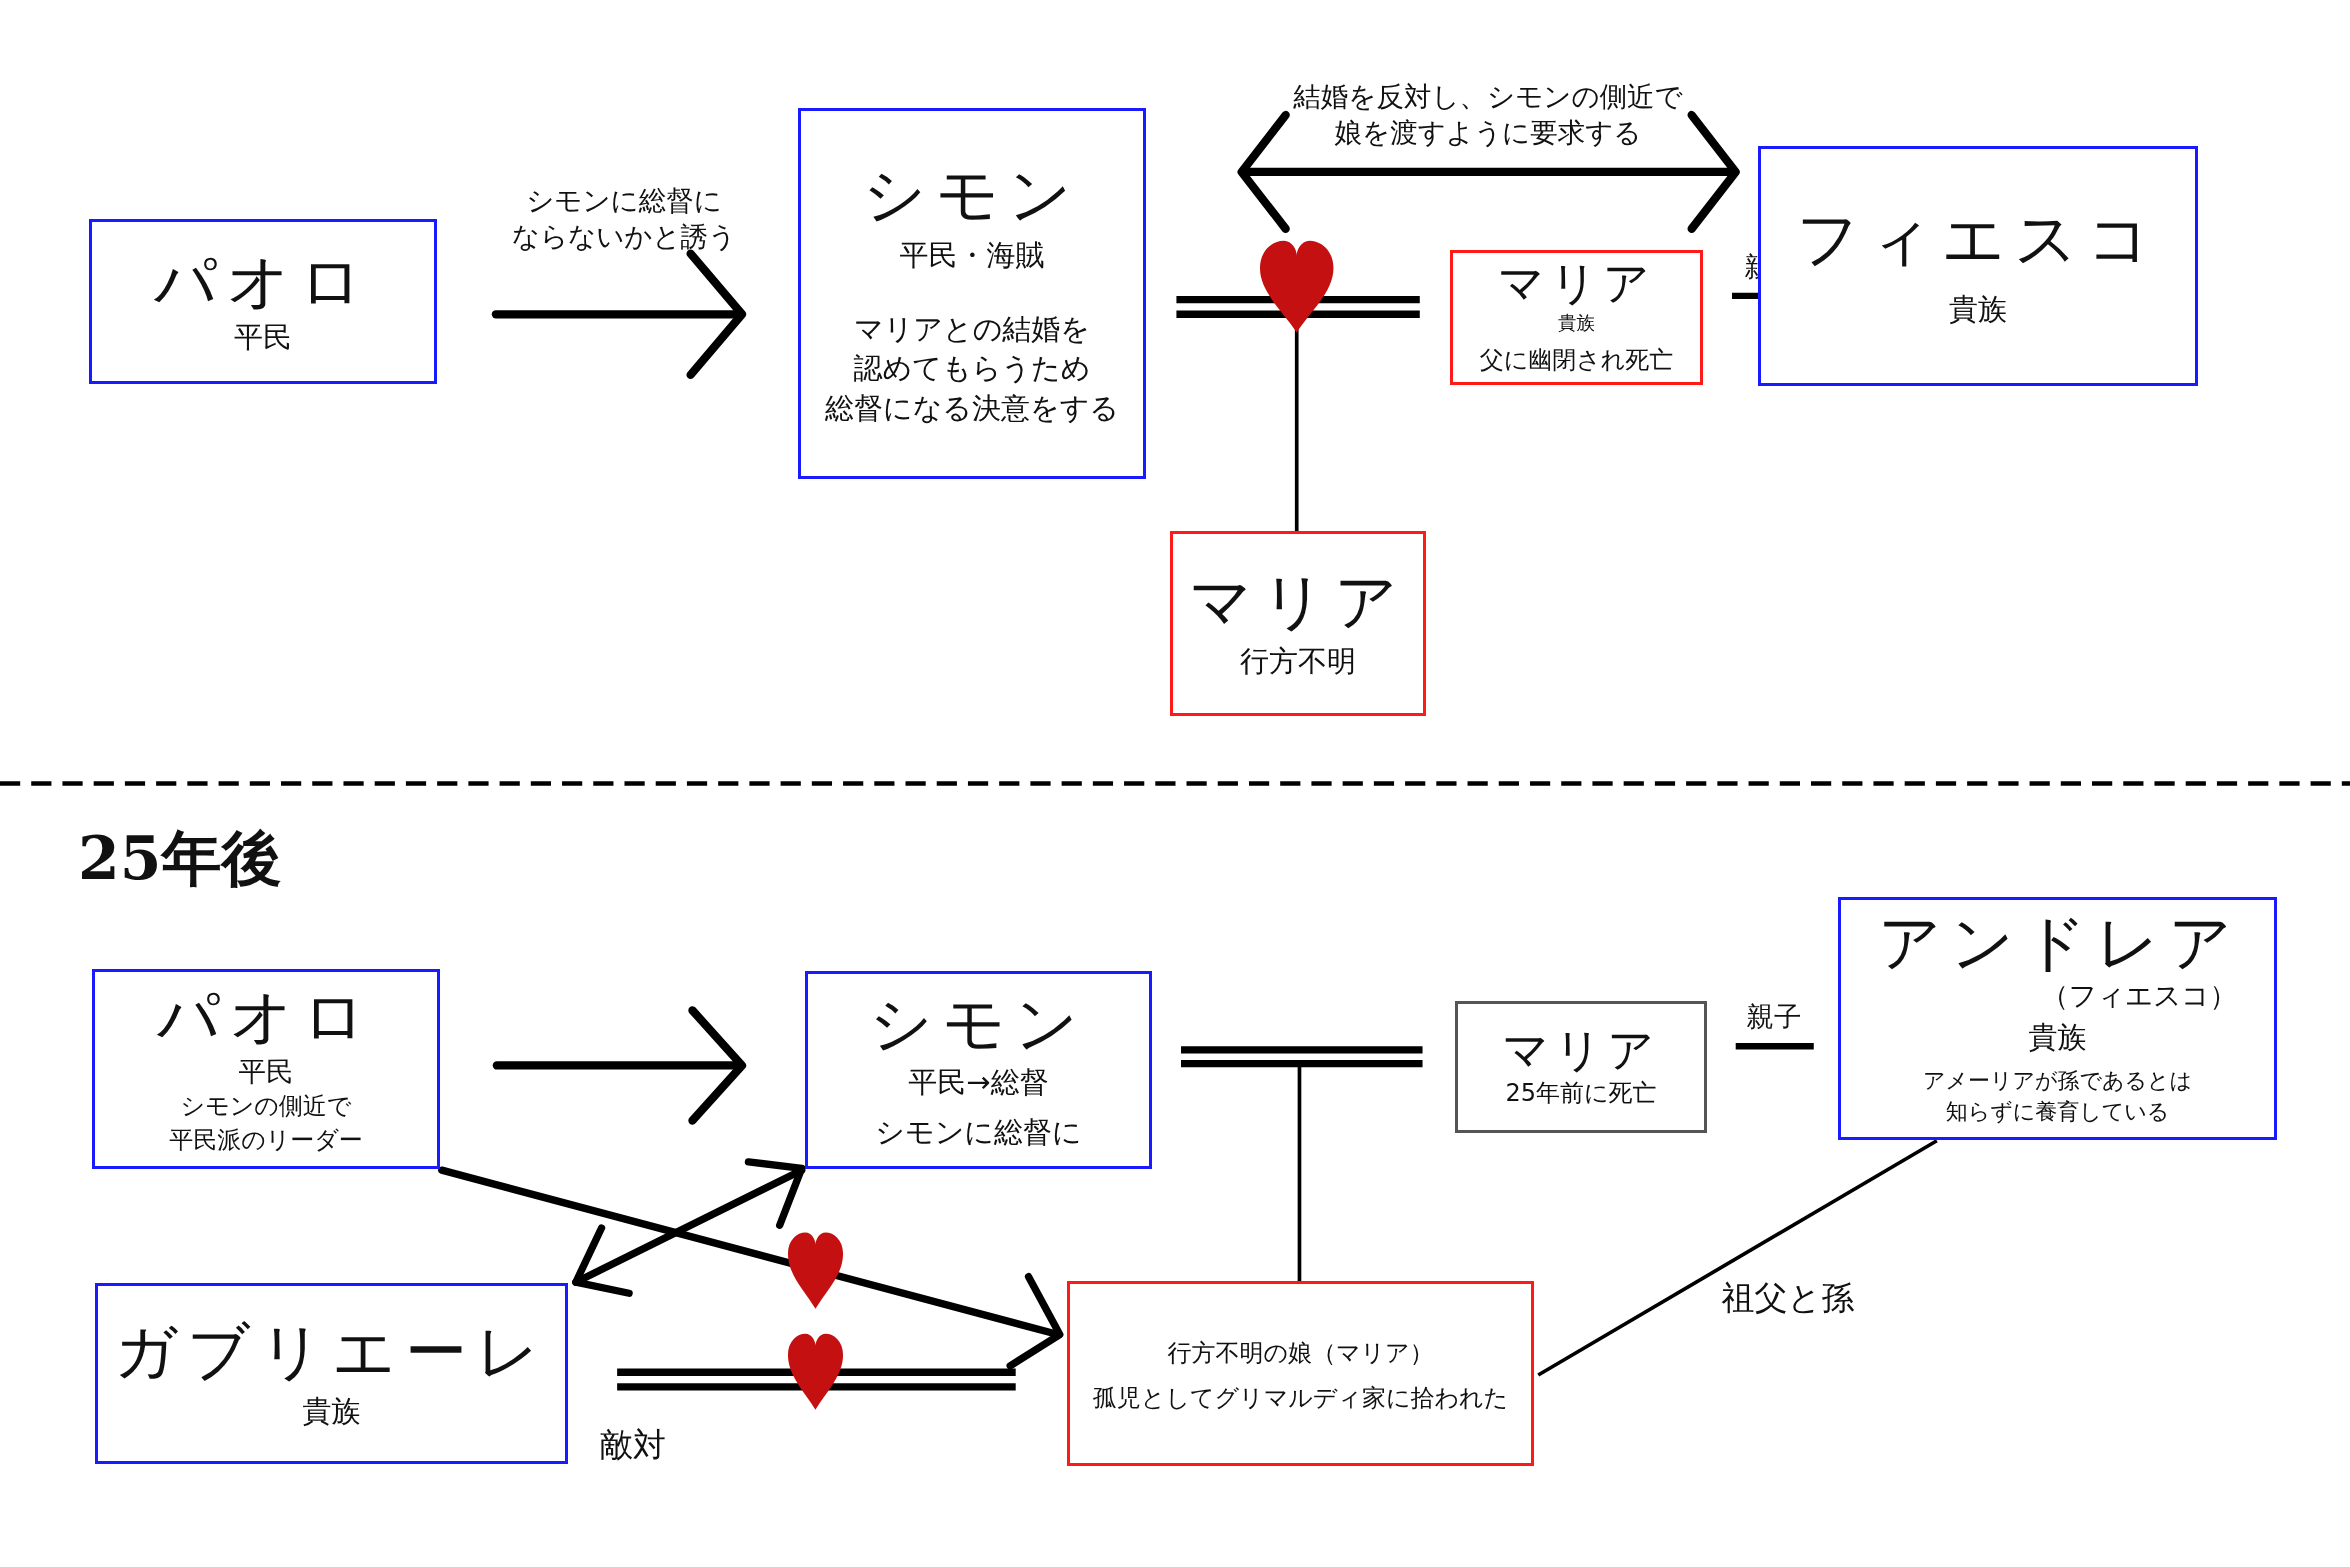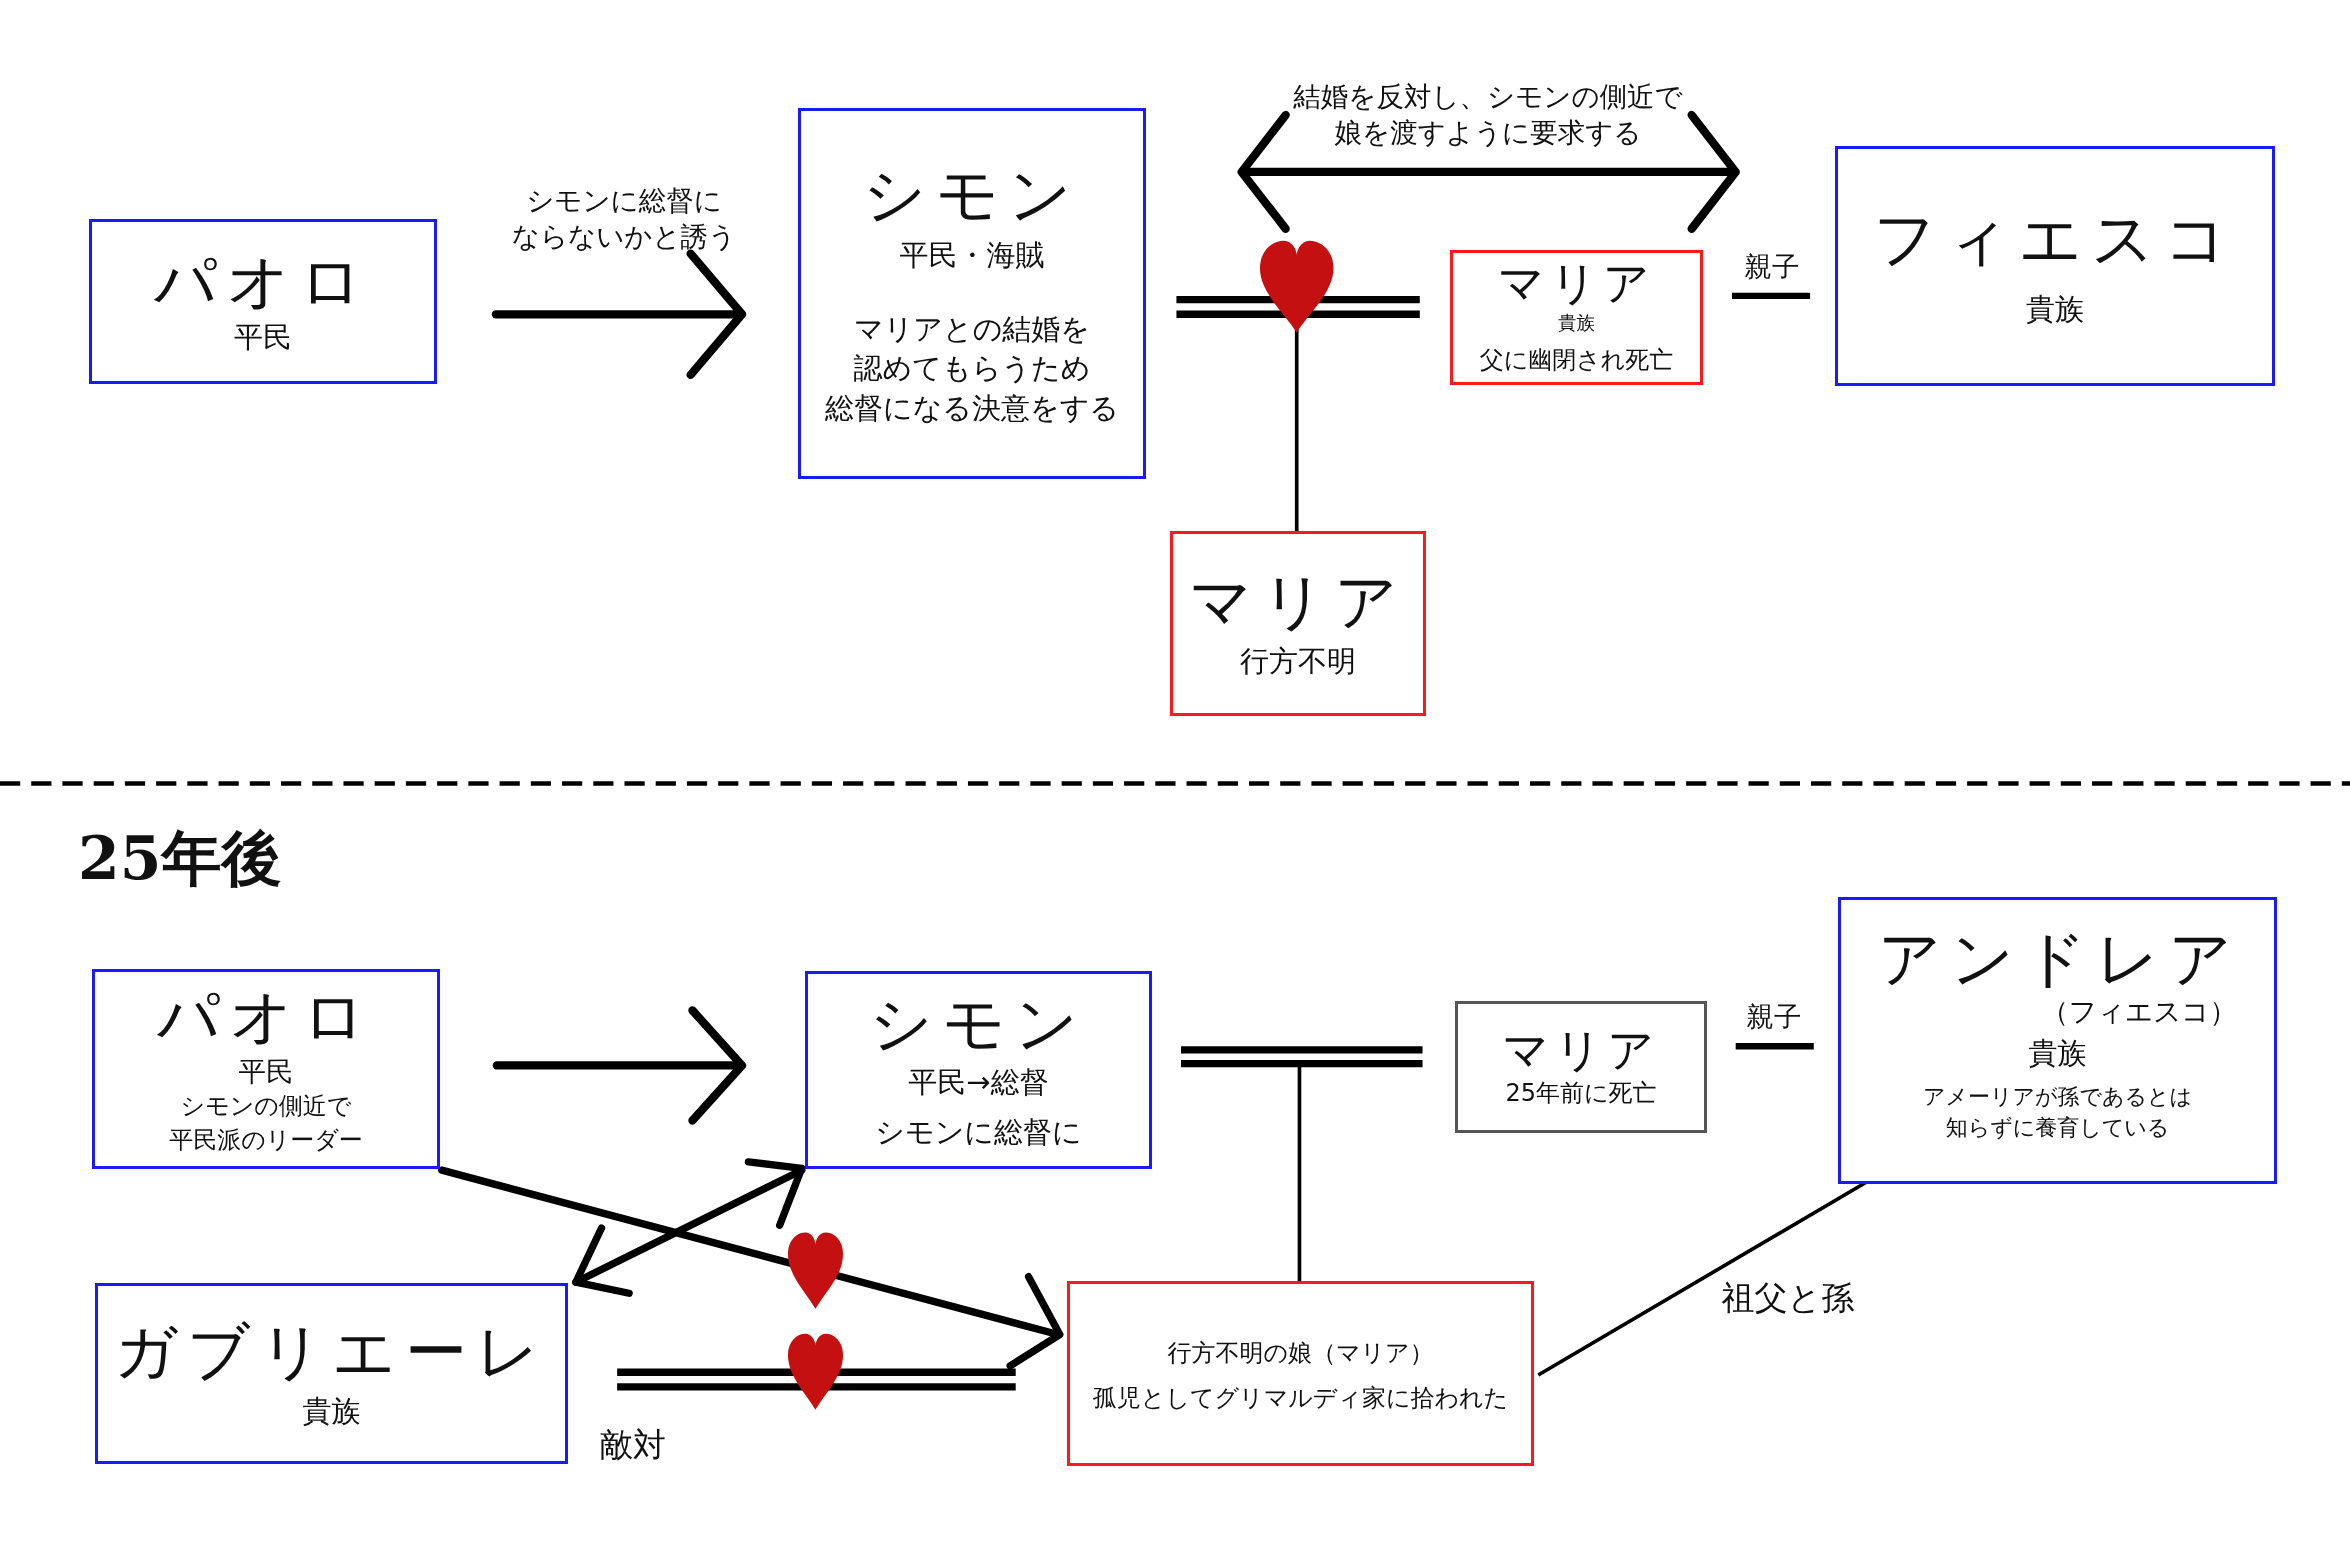--- a/index.html
+++ b/index.html
@@ -105,21 +105,21 @@
 娘を渡すように要求する</div>
 
 <div class="box red" style="left:1450px;top:250px;width:253px;height:135px;">
   <div class="name-sm">マリア</div>
   <div class="tiny">貴族</div>
   <div class="sub-sm" style="margin-top:9.2px;">父に幽閉され死亡</div>
 </div>
 
 <div class="label" style="left:1772px;top:267px;">親子</div>
 
-<div class="box blue" style="left:1835px;top:146px;width:440px;height:240px;">
+<div class="box blue" style="left:1758px;top:146px;width:440px;height:240px;">
   <div class="name">フィエスコ</div>
   <div class="sub" style="margin-top:16.5px;">貴族</div>
 </div>
 
 <div class="box red" style="left:1170px;top:531px;width:256px;height:185px;">
   <div class="name">マリア</div>
   <div class="sub" style="margin-top:5.5px;">行方不明</div>
 </div>
 
 <div class="heading">25年後</div>
@@ -137,21 +137,21 @@
   <div class="sub" style="margin-top:11px;">シモンに総督に</div>
 </div>
 
 <div class="box grey" style="left:1455px;top:1001px;width:252px;height:132px;">
   <div class="name-sm">マリア</div>
   <div class="sub-sm">25年前に死亡</div>
 </div>
 
 <div class="label" style="left:1774px;top:1017px;">親子</div>
 
-<div class="box blue" style="left:1838px;top:897px;width:439px;height:287px;justify-content:flex-start;padding-top:23px;">
+<div class="box blue" style="left:1838px;top:897px;width:439px;height:243px;justify-content:flex-start;padding-top:7px;">
   <div class="name" style="align-self:flex-start;margin-left:37px;">アンドレア</div>
   <div class="paren">（フィエスコ）</div>
   <div class="sub" style="margin-top:3.7px;">貴族</div>
   <div class="sub-sm" style="margin-top:9.2px;font-size:22px;">アメーリアが孫であるとは</div>
   <div class="sub-sm" style="font-size:22px;">知らずに養育している</div>
 </div>
 
 <div class="box blue" style="left:95px;top:1283px;width:473px;height:181px;">
   <div class="name">ガブリエーレ</div>
   <div class="sub" style="margin-top:5.5px;">貴族</div>

